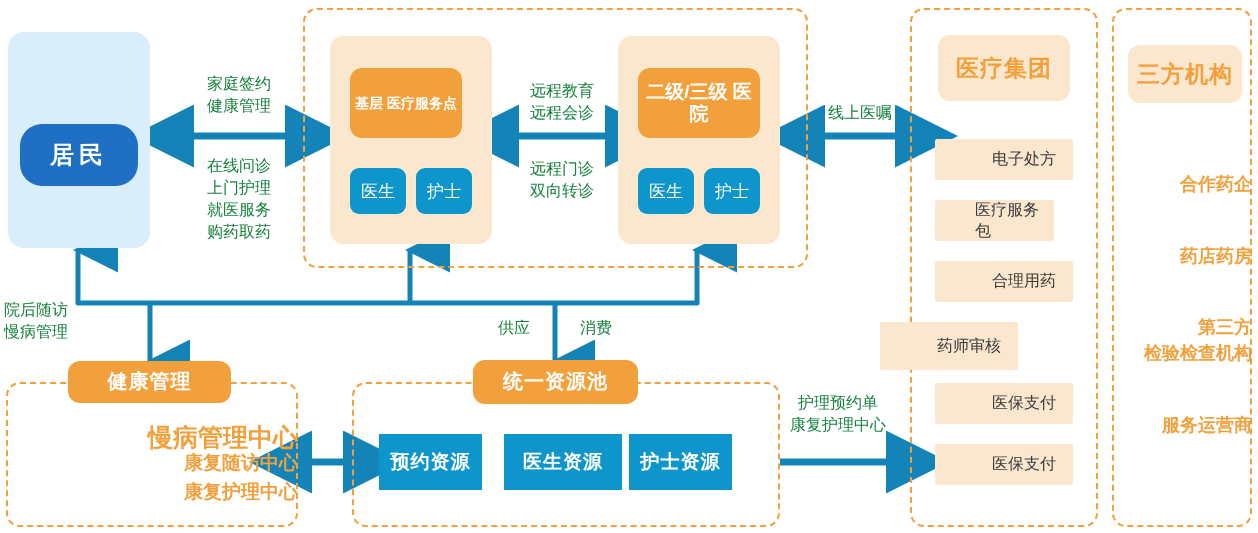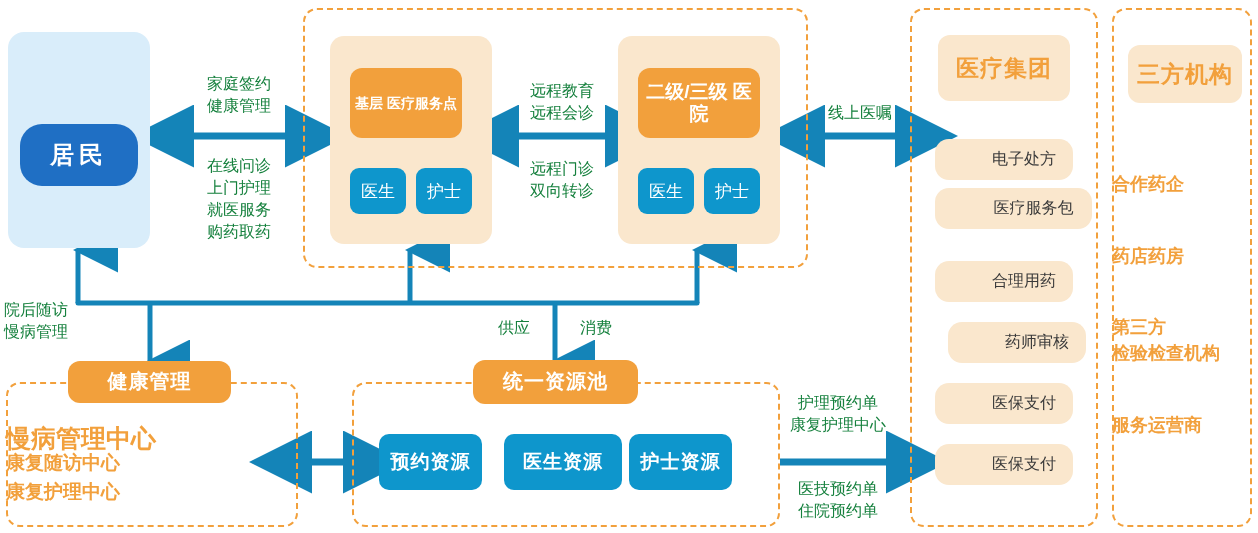--- a/index.html
+++ b/index.html
@@ -51,58 +51,59 @@
     line-height:1.18;
   }
   .pill-cyan{
     background:#0e96cc;
     border-radius:9px;
     color:#ffffff;
     display:flex;align-items:center;justify-content:center;
     font-size:17px;
   }
   .pill-cyan.big{
-    border-radius:10px;
+    border-radius:0;
     font-weight:bold;
     font-size:19px;
     letter-spacing:1px;
   }
 
   
   .lbl{
     color:#15803d;
     font-size:16px;
     line-height:1.38;
     text-align:center;
     white-space:pre-line;
   }
   .lbl.left{text-align:left;}
 
   
   .orange-text{
     color:#f2a03c;
     font-weight:bold;
-    text-align:left;
+    text-align:right;
     line-height:1.45;
     white-space:pre-line;
+    font-family:Liberation Serif, serif;
   }
 
   
   .panel-head{
     background:#fae7cd;
     border-radius:12px;
     color:#f2a03c;
     font-weight:bold;
     font-size:23px;
     letter-spacing:1px;
     display:flex;align-items:center;justify-content:center;
   }
   .panel-item{
     background:#fae7cd;
-    border-radius:14px;
+    border-radius:2px;
     color:#3a3a3a;
     font-size:16px;
     display:flex;align-items:center;justify-content:center;padding-left:40px;
   }
 
   
   #wires{position:absolute;left:0;top:0;width:1258px;height:533px;pointer-events:none;}
 </style>
 </head>
 <body>
@@ -193,30 +194,28 @@
 
   <div class="abs dashed" style="left:352px;top:382px;width:428px;height:145px;"></div>
   <div class="abs pill-orange" style="left:473px;top:360px;width:165px;height:44px;font-size:20px;letter-spacing:1px;">统一资源池</div>
 
   <div class="abs pill-cyan big" style="left:379px;top:434px;width:103px;height:56px;">预约资源</div>
   <div class="abs pill-cyan big" style="left:504px;top:434px;width:118px;height:56px;">医生资源</div>
   <div class="abs pill-cyan big" style="left:629px;top:434px;width:103px;height:56px;">护士资源</div>
 
   <div class="abs lbl" style="left:778px;top:392px;width:120px;">护理预约单
 康复护理中心</div>
-  <div class="abs lbl" style="left:778px;top:478px;width:120px;">医技预约单
-住院预约单</div>
 
   <div class="abs dashed" style="left:910px;top:8px;width:188px;height:519px;"></div>
   <div class="abs panel-head" style="left:938px;top:35px;width:132px;height:66px;">医疗集团</div>
 
   <div class="abs panel-item" style="left:935px;top:139px;width:138px;height:41px;">电子处方</div>
-  <div class="abs panel-item" style="left:935px;top:188px;width:157px;height:41px;">医疗服务包</div>
+  <div class="abs panel-item" style="left:935px;top:200px;width:119px;height:41px;">医疗服务包</div>
   <div class="abs panel-item" style="left:935px;top:261px;width:138px;height:41px;">合理用药</div>
-  <div class="abs panel-item" style="left:948px;top:322px;width:138px;height:41px;">药师审核</div>
+  <div class="abs panel-item" style="left:880px;top:322px;width:138px;height:48px;">药师审核</div>
   <div class="abs panel-item" style="left:935px;top:383px;width:138px;height:41px;">医保支付</div>
   <div class="abs panel-item" style="left:935px;top:444px;width:138px;height:41px;">医保支付</div>
 
   <div class="abs dashed" style="left:1112px;top:8px;width:140px;height:519px;"></div>
   <div class="abs panel-head" style="left:1128px;top:45px;width:114px;height:58px;">三方机构</div>
 
   <div class="abs orange-text" style="left:1112px;top:171px;width:140px;font-size:18px;">合作药企</div>
   <div class="abs orange-text" style="left:1112px;top:314px;width:140px;font-size:18px;">第三方
 检验检查机构</div>
   <div class="abs orange-text" style="left:1112px;top:243px;width:140px;font-size:18px;">药店药房</div>

